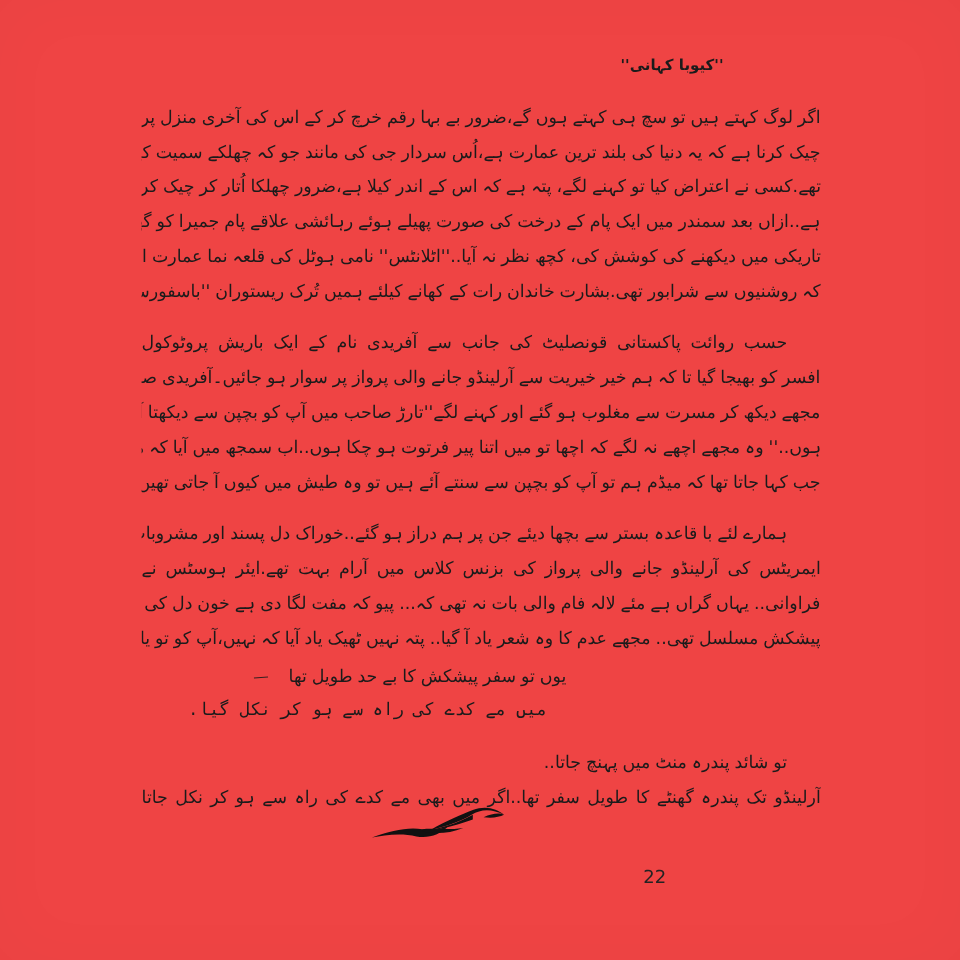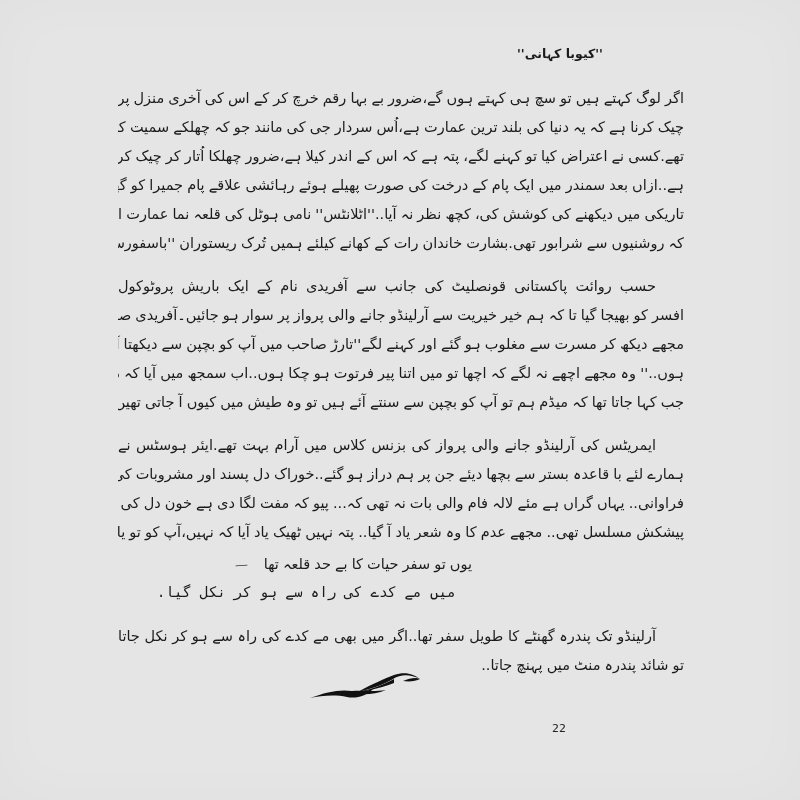--- a/index.html
+++ b/index.html
@@ -1,18 +1,18 @@
 <!DOCTYPE html>
 <html lang="ur"><head>
 <meta charset="utf-8">
 <style>
   html,body{margin:0;padding:0;background:#ffffff;}
   .page{
     position:relative;width:800px;height:800px;margin:0;
-    background:#e5e5e5;color:#1b1b1b;
+    background:#ef4444;color:#1b1b1b;
     font-family:"DejaVu Sans",sans-serif;
     box-shadow:inset 0 0 60px rgba(0,0,0,0.025);
     overflow:hidden;
   }
   .running-header{
     position:absolute;top:46px;left:492px;width:136px;
     direction:rtl;text-align:center;
     font-size:12.5px;font-weight:bold;letter-spacing:0.2px;
   }
   .text-block{
@@ -30,21 +30,21 @@
   .verse-line{height:29px;white-space:nowrap;text-align:right;overflow:visible;}
   .verse-line.v1{margin-right:212px;}
   .verse-line.v2{margin-right:228px;font-family:Liberation Mono, monospace;}
   .verse-marker{
     display:inline-block;margin-right:16px;
     font-size:13px;transform:rotate(-4deg);opacity:0.9;
   }
   .flourish{position:absolute;left:306px;top:672px;width:116px;height:32px;}
   .page-number{
     position:absolute;left:536px;top:722px;width:30px;
-    text-align:right;font-size:11px;color:#232323;
+    text-align:left;font-size:15px;color:#232323;
   }
 </style>
 </head>
 <body>
 
 <div class="page">
 
   <div class="running-header">''کیوبا کہانی''</div>
 
   <div class="text-block">
@@ -57,32 +57,32 @@
         <div class="line">کہ روشنیوں سے شرابور تھی.بشارت خاندان رات کے کھانے کیلئے ہمیں تُرک ریستوران ''باسفورس''</div>
       </div>
       <div class="para indent">
         <div class="line">حسب روائت پاکستانی قونصلیٹ کی جانب سے آفریدی نام کے ایک باریش پروٹوکول</div>
         <div class="line">افسر کو بھیجا گیا تا کہ ہم خیر خیریت سے آرلینڈو جانے والی پرواز پر سوار ہو جائیں۔آفریدی صاحب</div>
         <div class="line">مجھے دیکھ کر مسرت سے مغلوب ہو گئے اور کہنے لگے''تارڑ صاحب میں آپ کو بچپن سے دیکھتا آیا</div>
         <div class="line">ہوں..'' وہ مجھے اچھے نہ لگے کہ اچھا تو میں اتنا پیر فرتوت ہو چکا ہوں..اب سمجھ میں آیا کہ ملکہ ترنم کو</div>
         <div class="line">جب کہا جاتا تھا کہ میڈم ہم تو آپ کو بچپن سے سنتے آئے ہیں تو وہ طیش میں کیوں آ جاتی تھیں.</div>
       </div>
       <div class="para indent">
+        <div class="line">ہمارے لئے با قاعدہ بستر سے بچھا دیئے جن پر ہم دراز ہو گئے..خوراک دل پسند اور مشروبات کی</div>
         <div class="line">ایمریٹس کی آرلینڈو جانے والی پرواز کی بزنس کلاس میں آرام بہت تھے.ایئر ہوسٹس نے</div>
-        <div class="line">ہمارے لئے با قاعدہ بستر سے بچھا دیئے جن پر ہم دراز ہو گئے..خوراک دل پسند اور مشروبات کی</div>
         <div class="line">فراوانی.. یہاں گراں ہے مئے لالہ فام والی بات نہ تھی کہ... پیو کہ مفت لگا دی ہے خون دل کی کشید کی</div>
         <div class="line">پیشکش مسلسل تھی.. مجھے عدم کا وہ شعر یاد آ گیا.. پتہ نہیں ٹھیک یاد آیا کہ نہیں،آپ کو تو یاد ہوگا کہ...</div>
       </div>
       <div class="couplet">
-        <div class="verse-line v1"><span>یوں تو سفر حیات کا بے حد قلعہ تھا</span><span class="verse-marker">—</span></div>
+        <div class="verse-line v1"><span>یوں تو سفر پیشکش کا بے حد طویل تھا</span><span class="verse-marker">—</span></div>
         <div class="verse-line v2"><span>میں مے کدے کی راہ سے ہو کر نکل گیا.</span></div>
       </div>
       <div class="para indent">
+        <div class="line last">تو شائد پندرہ منٹ میں پہنچ جاتا..</div>
         <div class="line">آرلینڈو تک پندرہ گھنٹے کا طویل سفر تھا..اگر میں بھی مے کدے کی راہ سے ہو کر نکل جاتا</div>
-        <div class="line last">تو شائد پندرہ منٹ میں پہنچ جاتا..</div>
       </div>
     </div>
 
   <svg class="flourish" viewBox="0 0 116 32" aria-hidden="true">
     <g fill="#111111" stroke="none">
 
       <path d="M114,7 C104,2 95,2 87,7 C79,12 68,16 52,20 C68,11 78,7 88,3 C99,-1 108,2 114,7 Z"></path>
       <path d="M88,7 C76,14 58,20 30,24 C52,21 72,17 88,11 Z"></path>
       <path d="M114,7 C110,9 104,10 97,9 C104,6 110,5 114,7 Z"></path>
 

